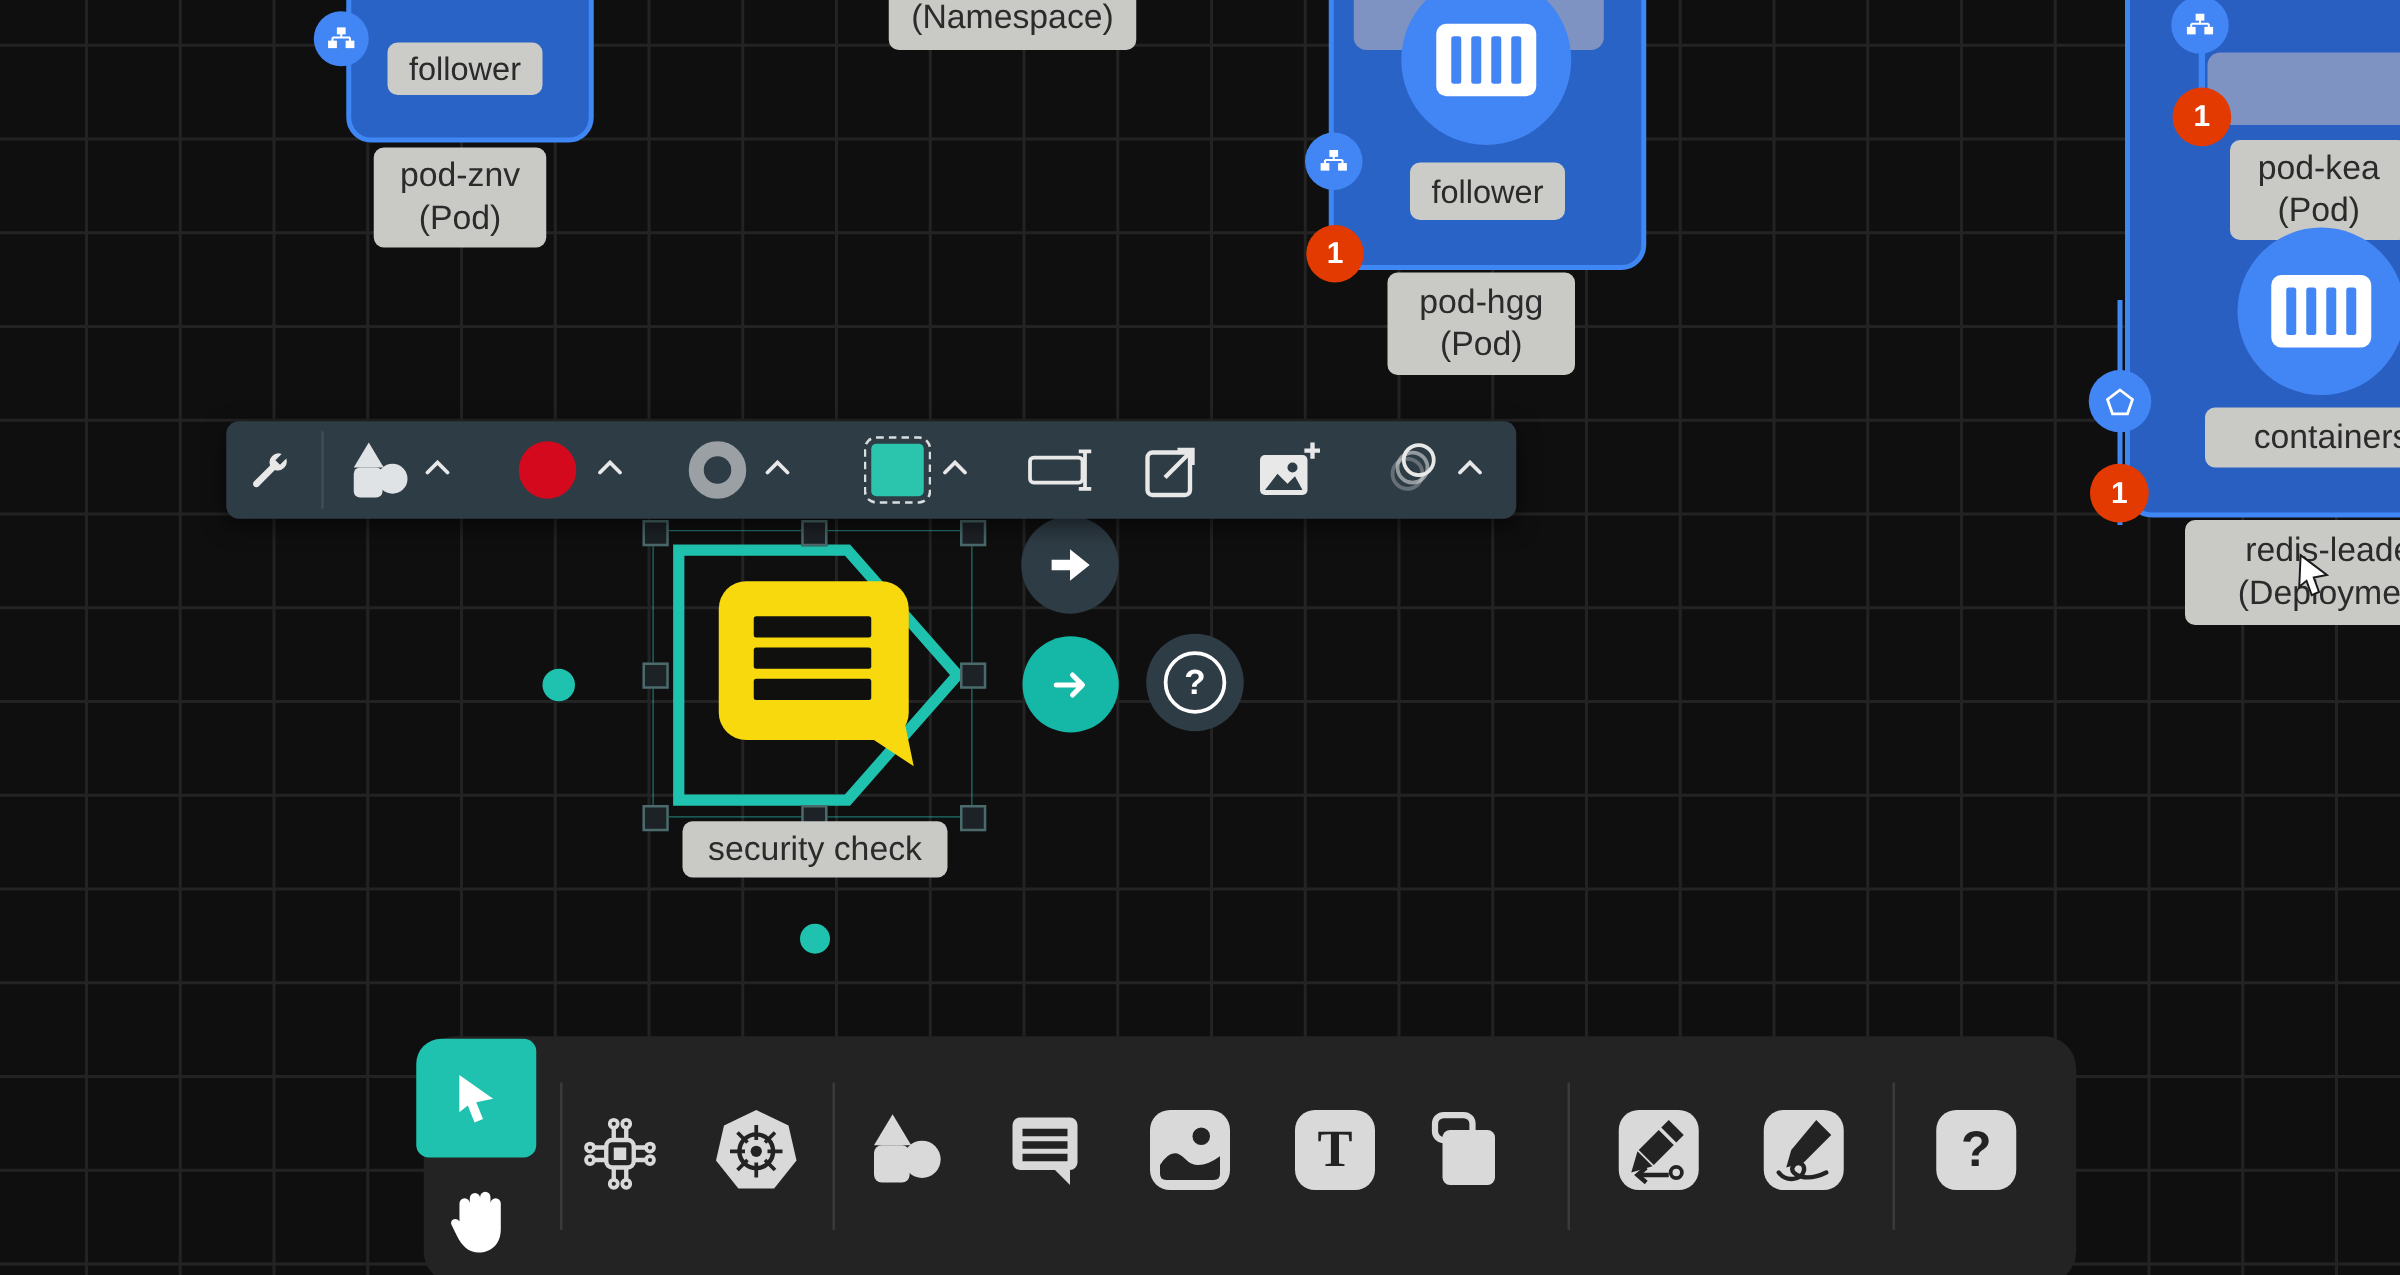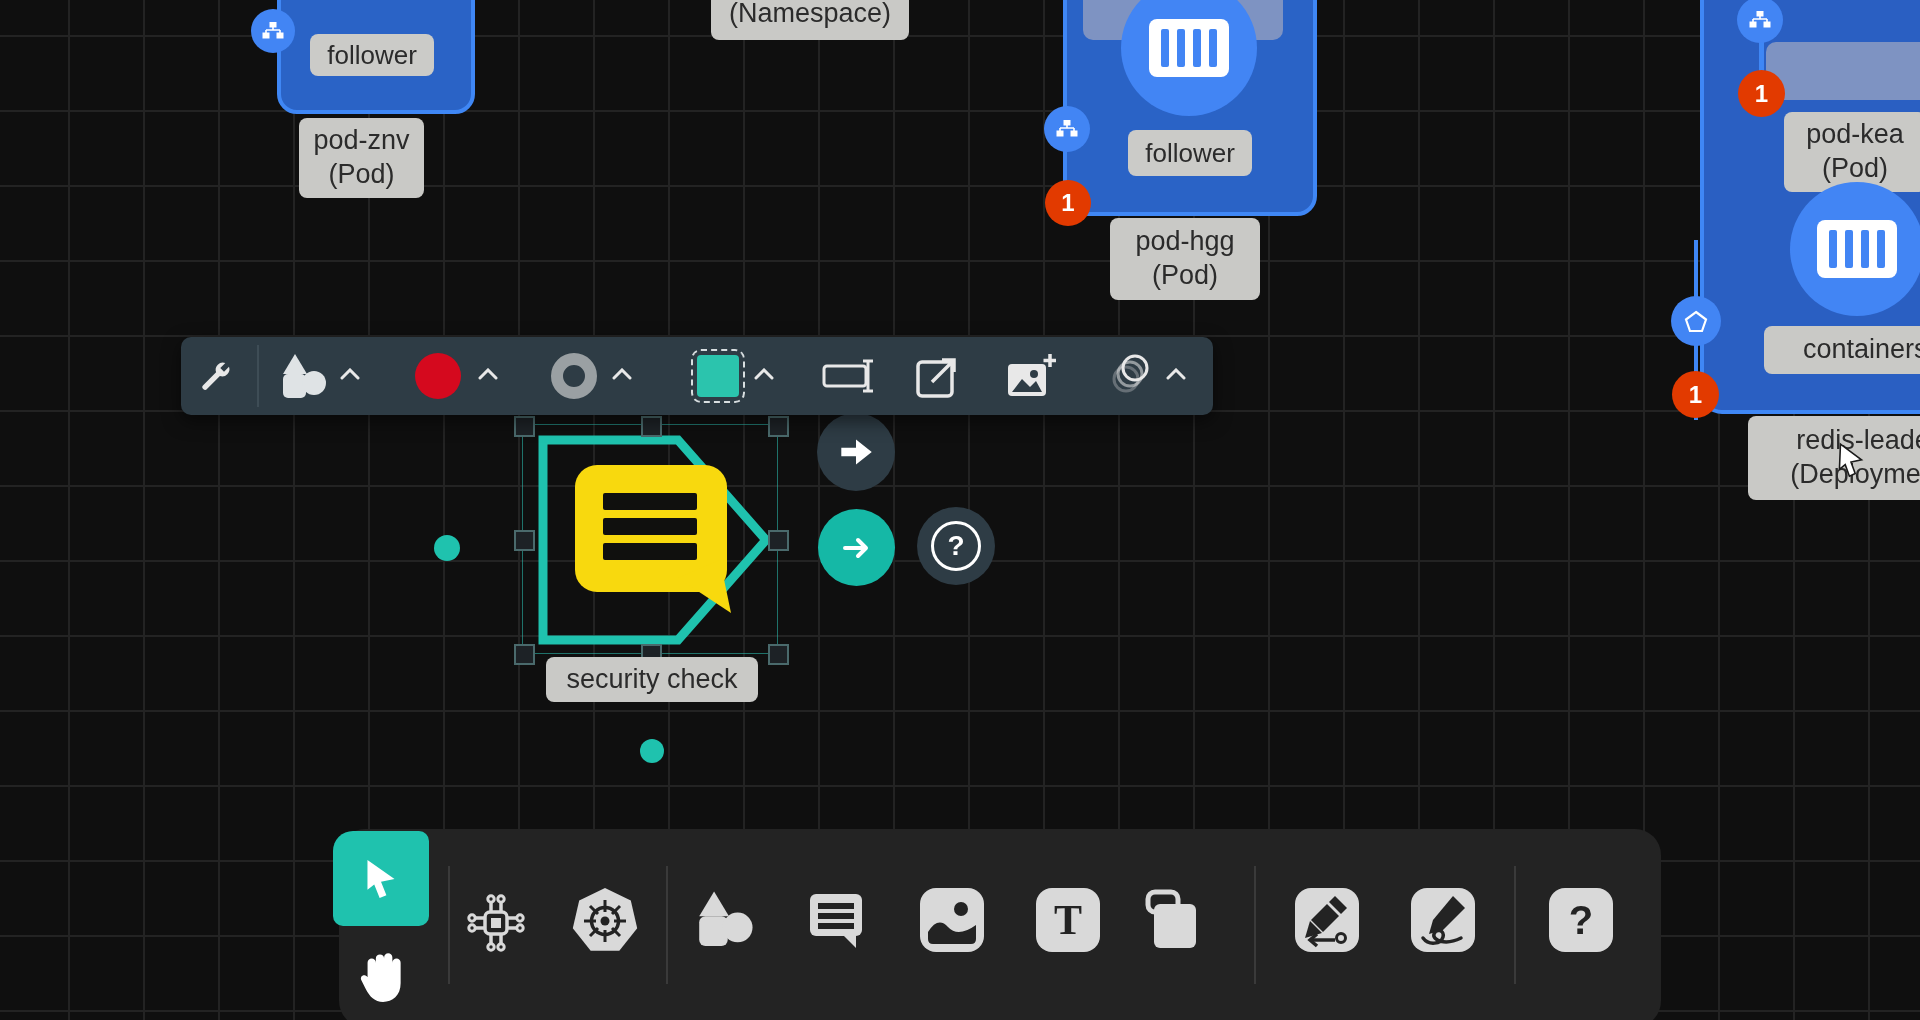--- a/index.html
+++ b/index.html
@@ -68,21 +68,21 @@
 <div class="badge blue" style="left:251px;top:9px;width:44px;height:44px;">
   <svg width="22" height="19" viewBox="0 0 22 19">
       <g fill="#fff" stroke="#fff">
         <rect x="8" y="0" width="6" height="5"></rect>
         <path d="M11 5v3M4 8h14M4 8v3M18 8v3" fill="none" stroke-width="1.6"></path>
         <rect x="1" y="11" width="6" height="5"></rect>
         <rect x="15" y="11" width="6" height="5"></rect>
       </g>
     </svg>
 </div>
-<div class="caption" style="left:299px;top:118px;width:125px;height:80px;">
+<div class="caption" style="left:299px;top:118px;width:138px;height:80px;">
   <span>pod-znv</span>
   <span>(Pod)</span>
 </div>
 
 <div class="caption" style="left:711px;top:-12px;width:198px;height:52px;">
   <span>(Namespace)</span>
 </div>
 
 <div class="node" style="left:1063px;top:-66px;width:246px;height:274px;">
   <div class="inner-band" style="left:16px;top:46px;width:200px;height:56px;"></div>

